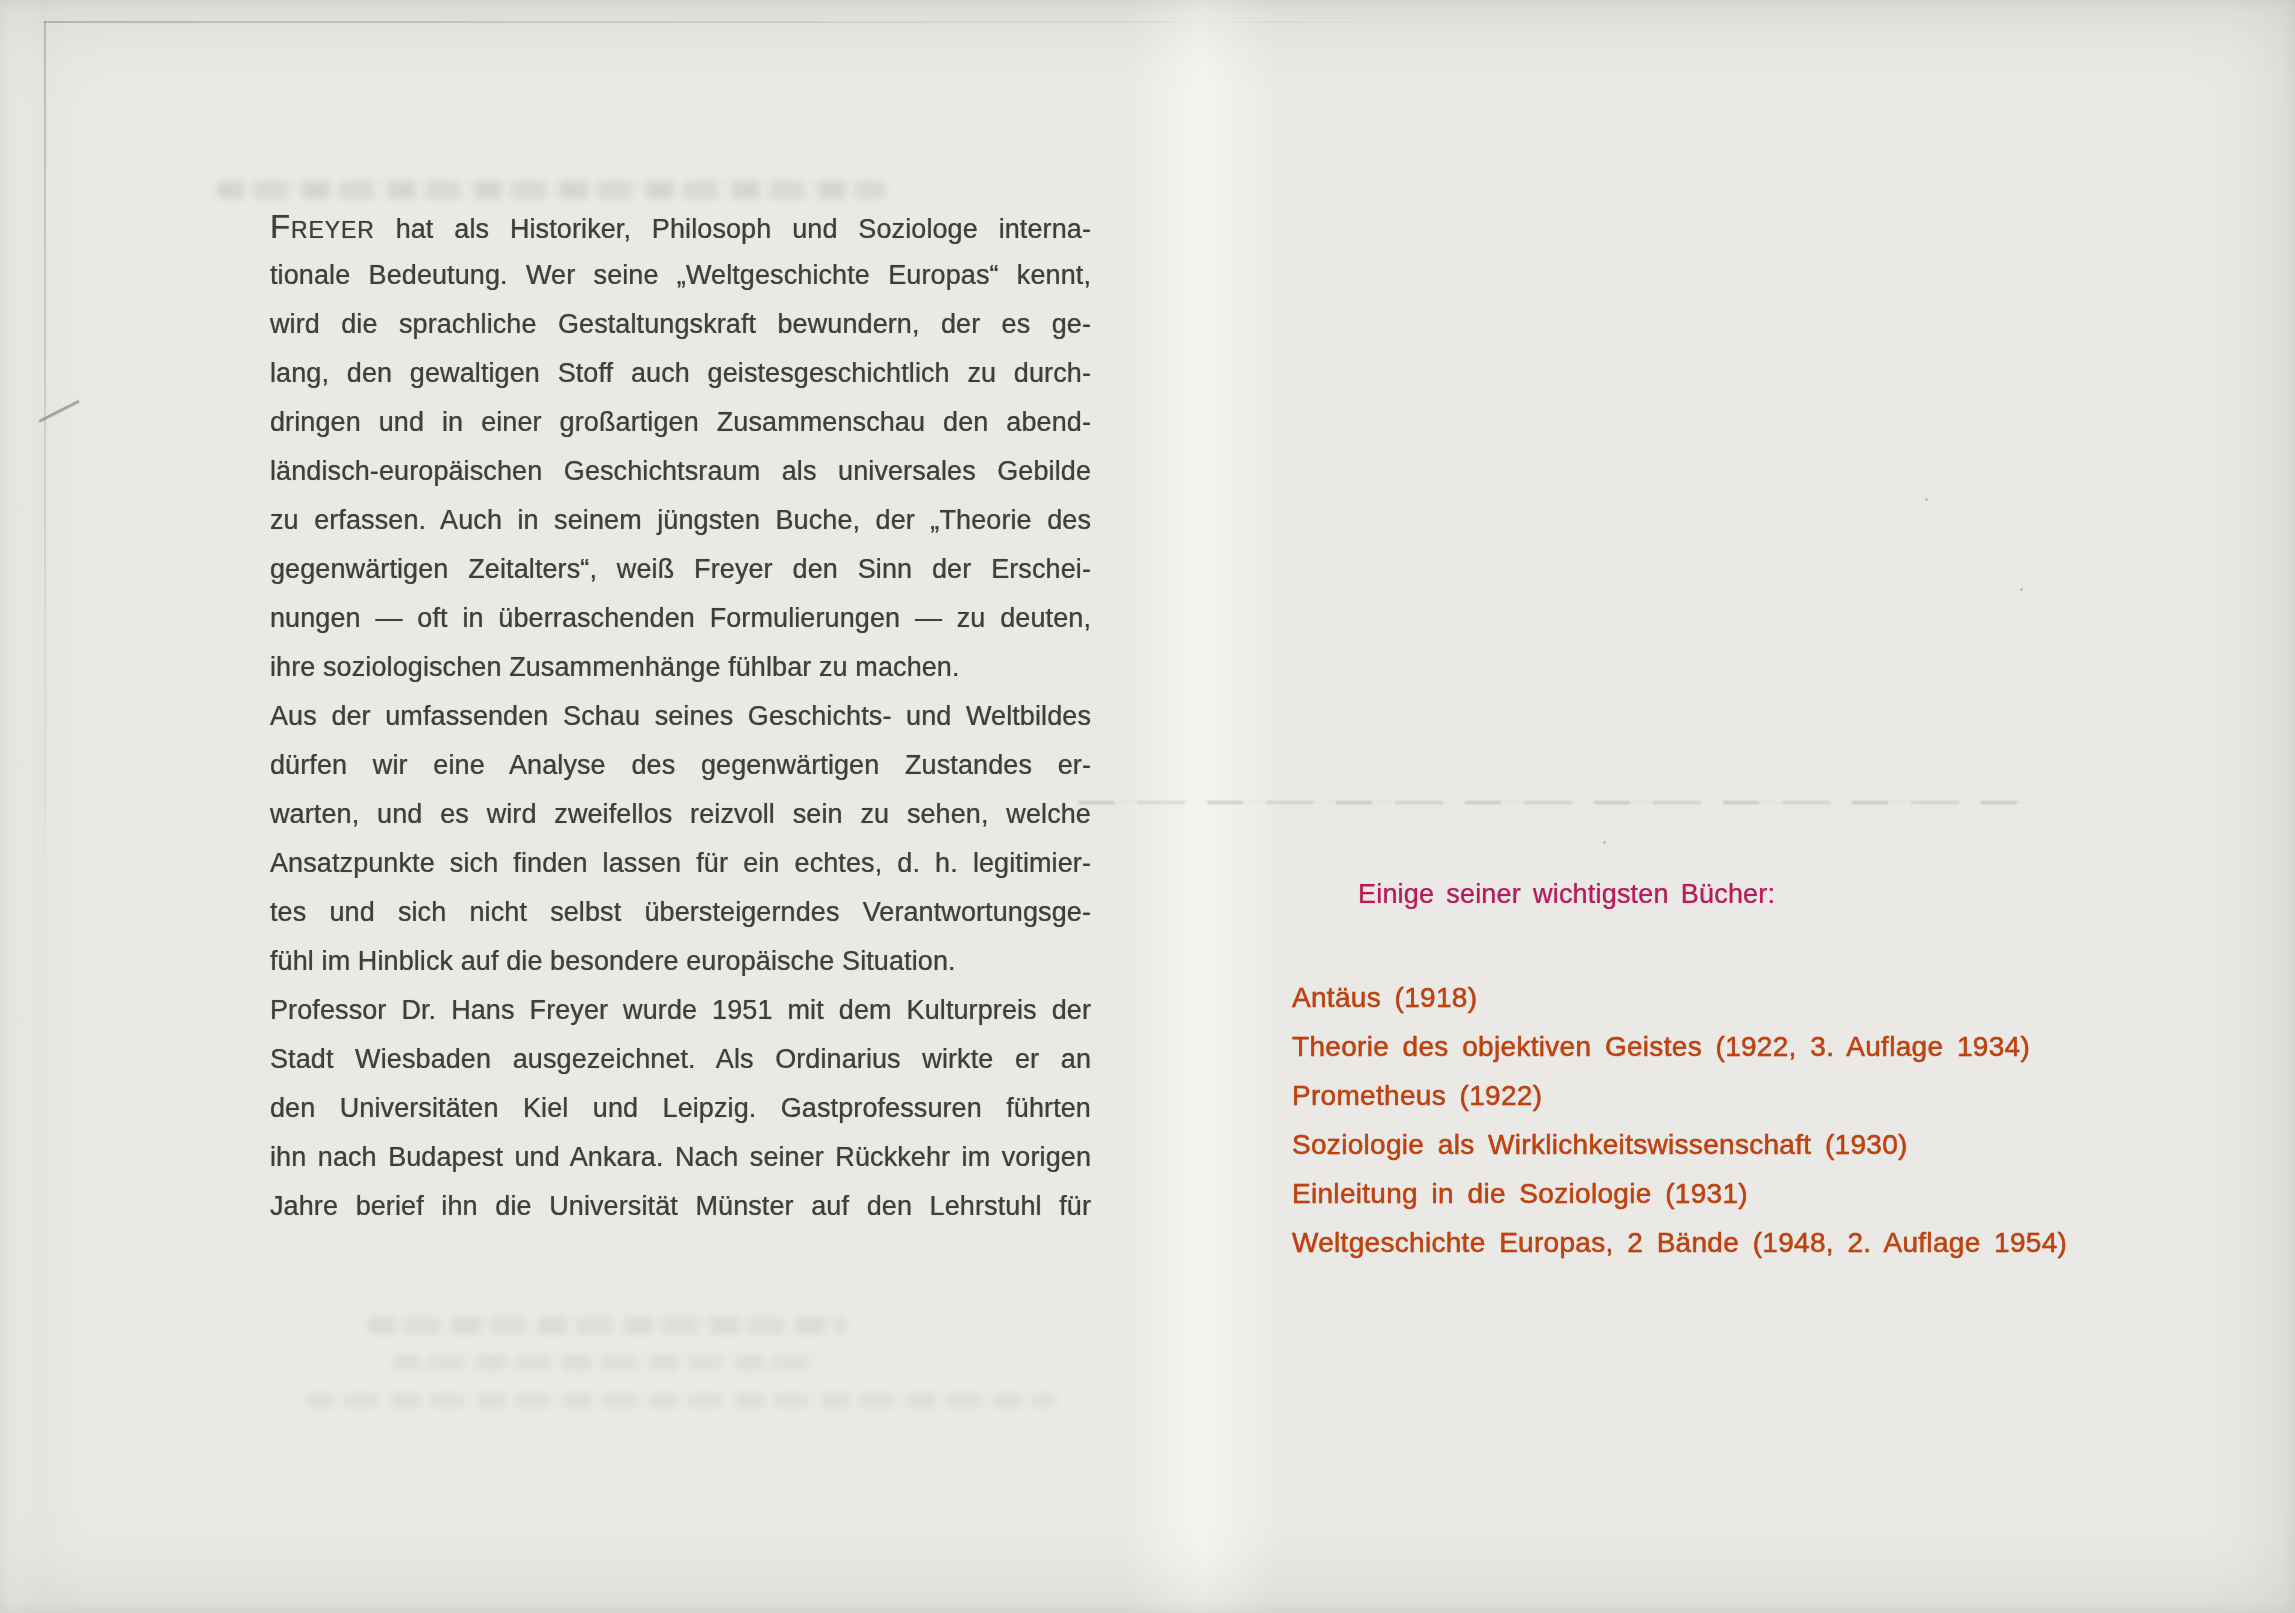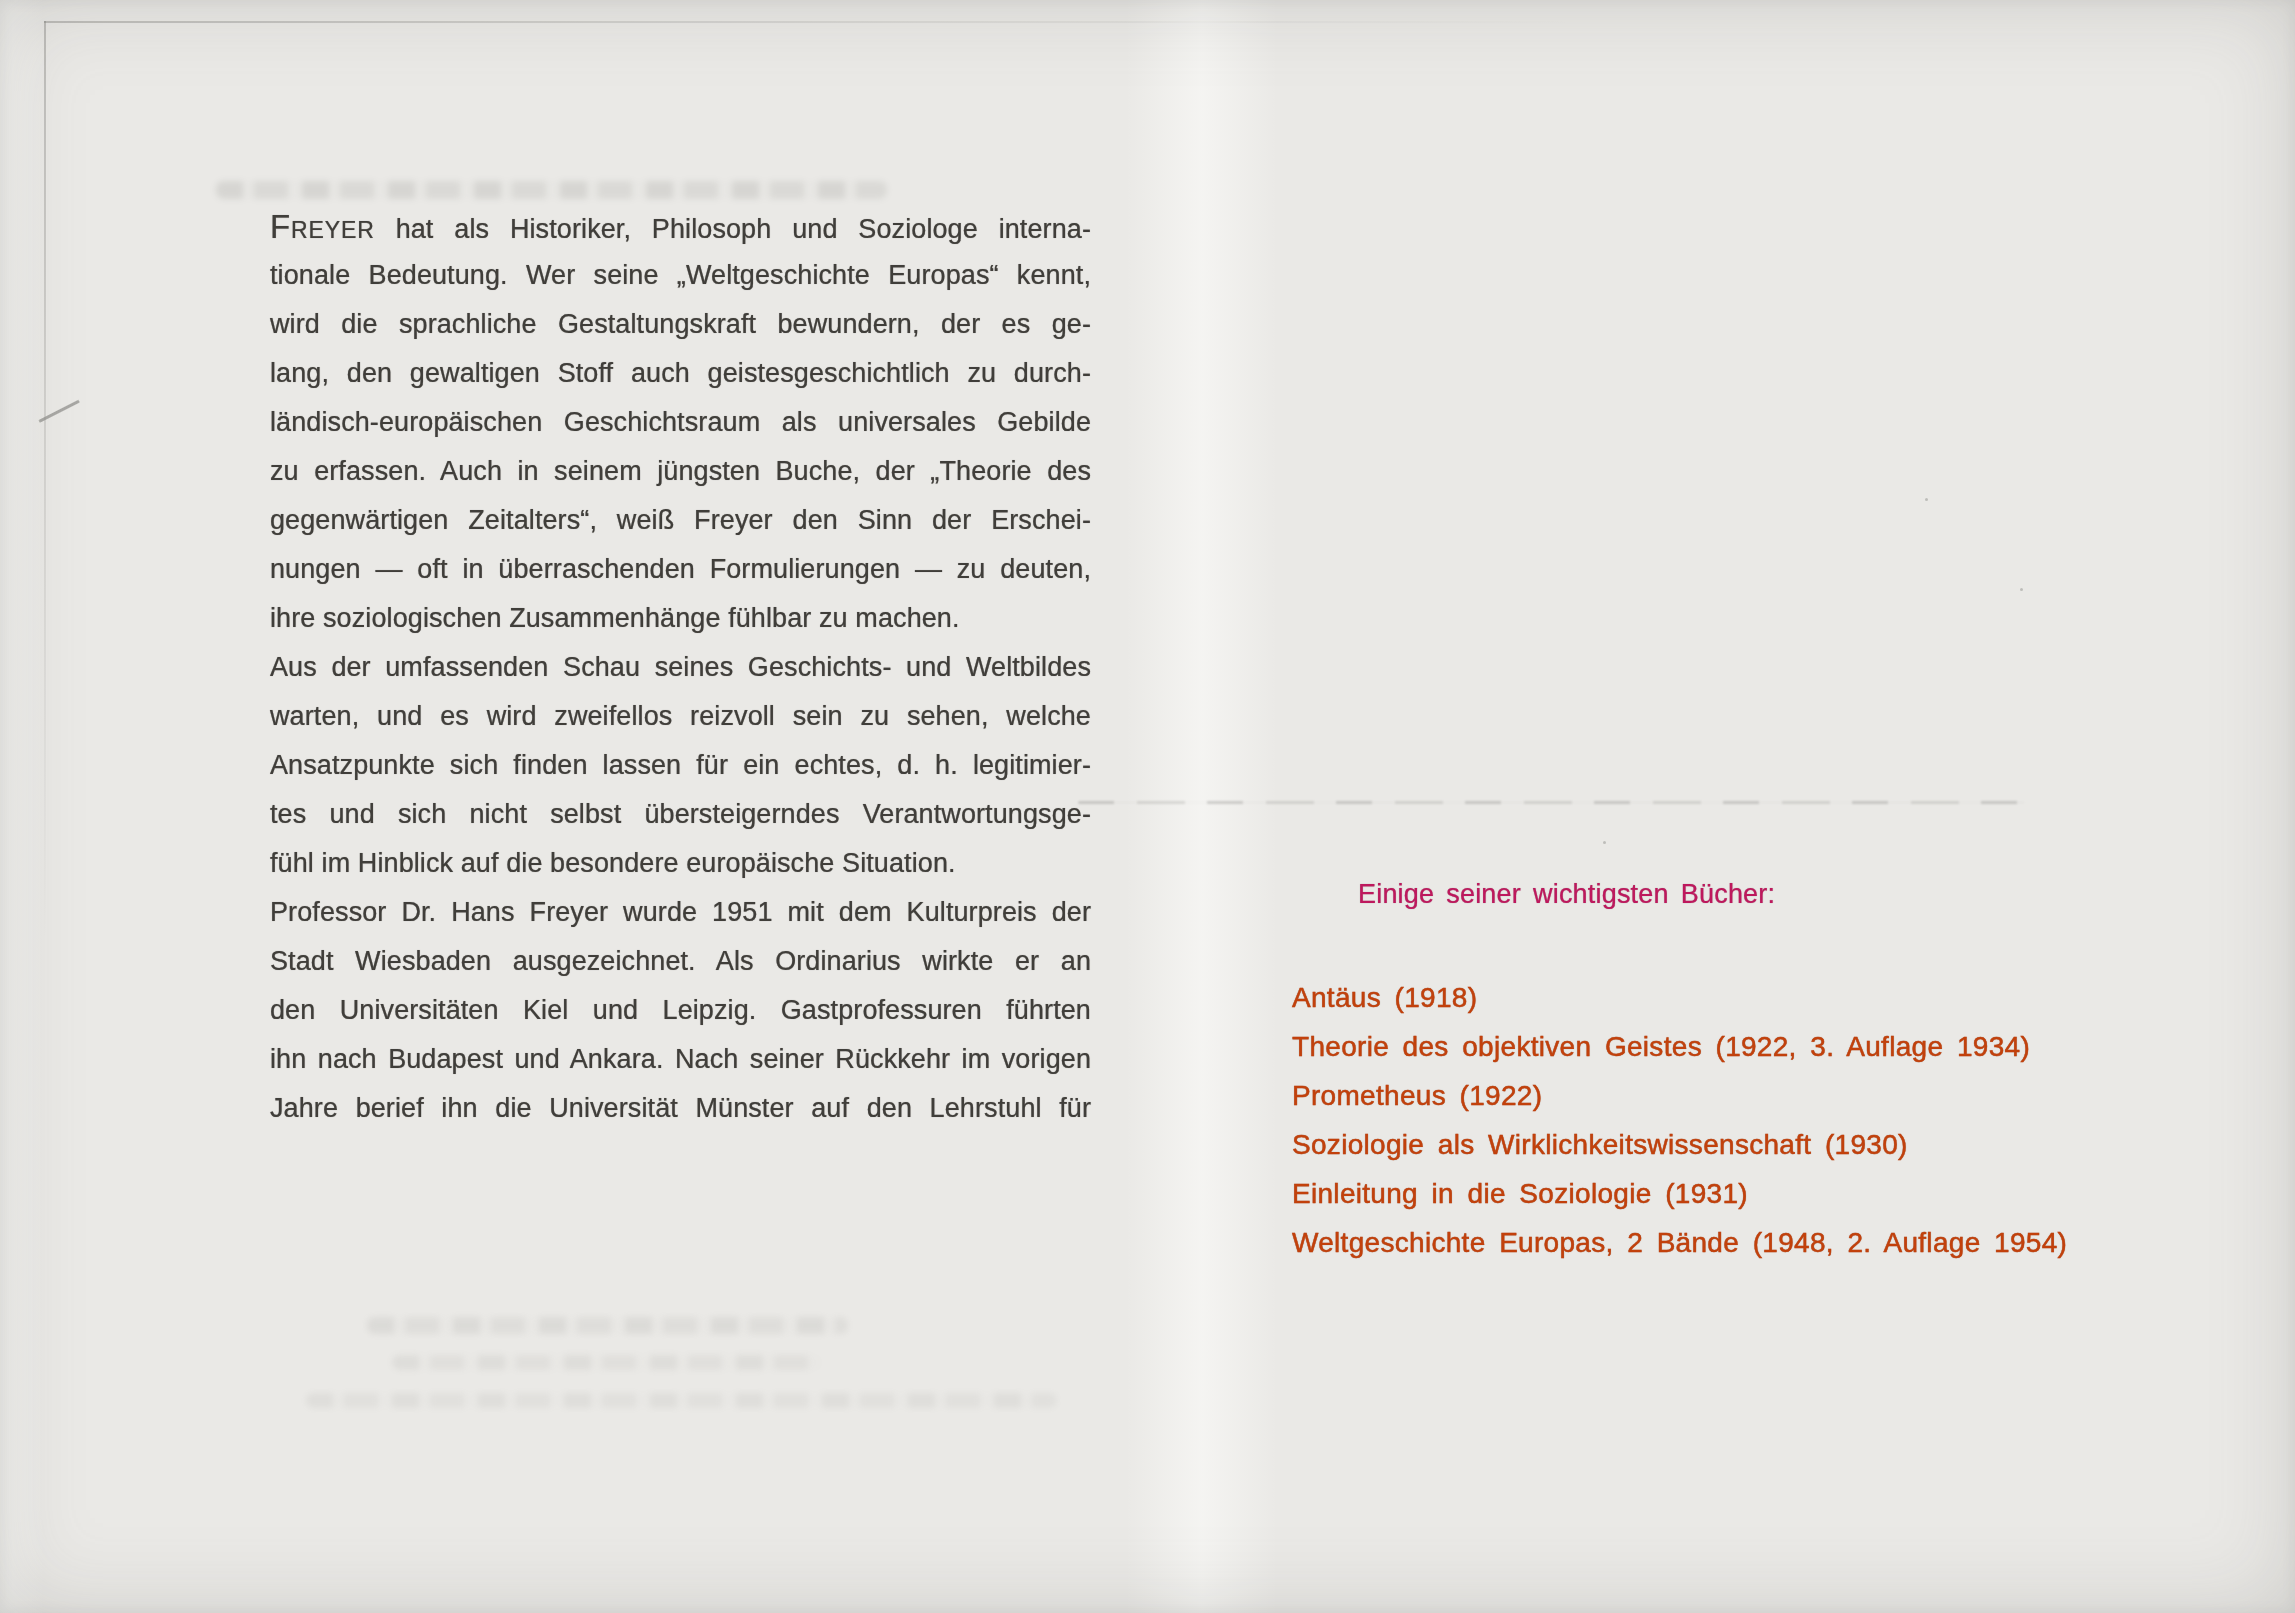--- a/index.html
+++ b/index.html
@@ -89,26 +89,28 @@
   <div class="crease"></div>
   <div class="speck s1"></div>
   <div class="speck s2"></div>
   <div class="speck s3"></div>
 
   <div class="leftcol">
     <div class="ln"><span class="lead">Freyer</span><span> hat als Historiker, Philosoph und Soziologe interna-</span></div>
     <div class="ln">tionale Bedeutung. Wer seine „Weltgeschichte Europas“ kennt,</div>
     <div class="ln">wird die sprachliche Gestaltungskraft bewundern, der es ge-</div>
     <div class="ln">lang, den gewaltigen Stoff auch geistesgeschichtlich zu durch-</div>
+    <div class="ln">dringen und in einer großartigen Zusammenschau den abend-</div>
     <div class="ln">ländisch-europäischen Geschichtsraum als universales Gebilde</div>
     <div class="ln">zu erfassen. Auch in seinem jüngsten Buche, der „Theorie des</div>
     <div class="ln">gegenwärtigen Zeitalters“, weiß Freyer den Sinn der Erschei-</div>
     <div class="ln">nungen — oft in überraschenden Formulierungen — zu deuten,</div>
     <div class="ln endpara">ihre soziologischen Zusammenhänge fühlbar zu machen.</div>
     <div class="ln">Aus der umfassenden Schau seines Geschichts- und Weltbildes</div>
+    <div class="ln">dürfen wir eine Analyse des gegenwärtigen Zustandes er-</div>
     <div class="ln">warten, und es wird zweifellos reizvoll sein zu sehen, welche</div>
     <div class="ln">Ansatzpunkte sich finden lassen für ein echtes, d. h. legitimier-</div>
     <div class="ln">tes und sich nicht selbst übersteigerndes Verantwortungsge-</div>
     <div class="ln endpara">fühl im Hinblick auf die besondere europäische Situation.</div>
     <div class="ln">Professor Dr. Hans Freyer wurde 1951 mit dem Kulturpreis der</div>
     <div class="ln">Stadt Wiesbaden ausgezeichnet. Als Ordinarius wirkte er an</div>
     <div class="ln">den Universitäten Kiel und Leipzig. Gastprofessuren führten</div>
     <div class="ln">ihn nach Budapest und Ankara. Nach seiner Rückkehr im vorigen</div>
     <div class="ln">Jahre berief ihn die Universität Münster auf den Lehrstuhl für</div>
   </div>

